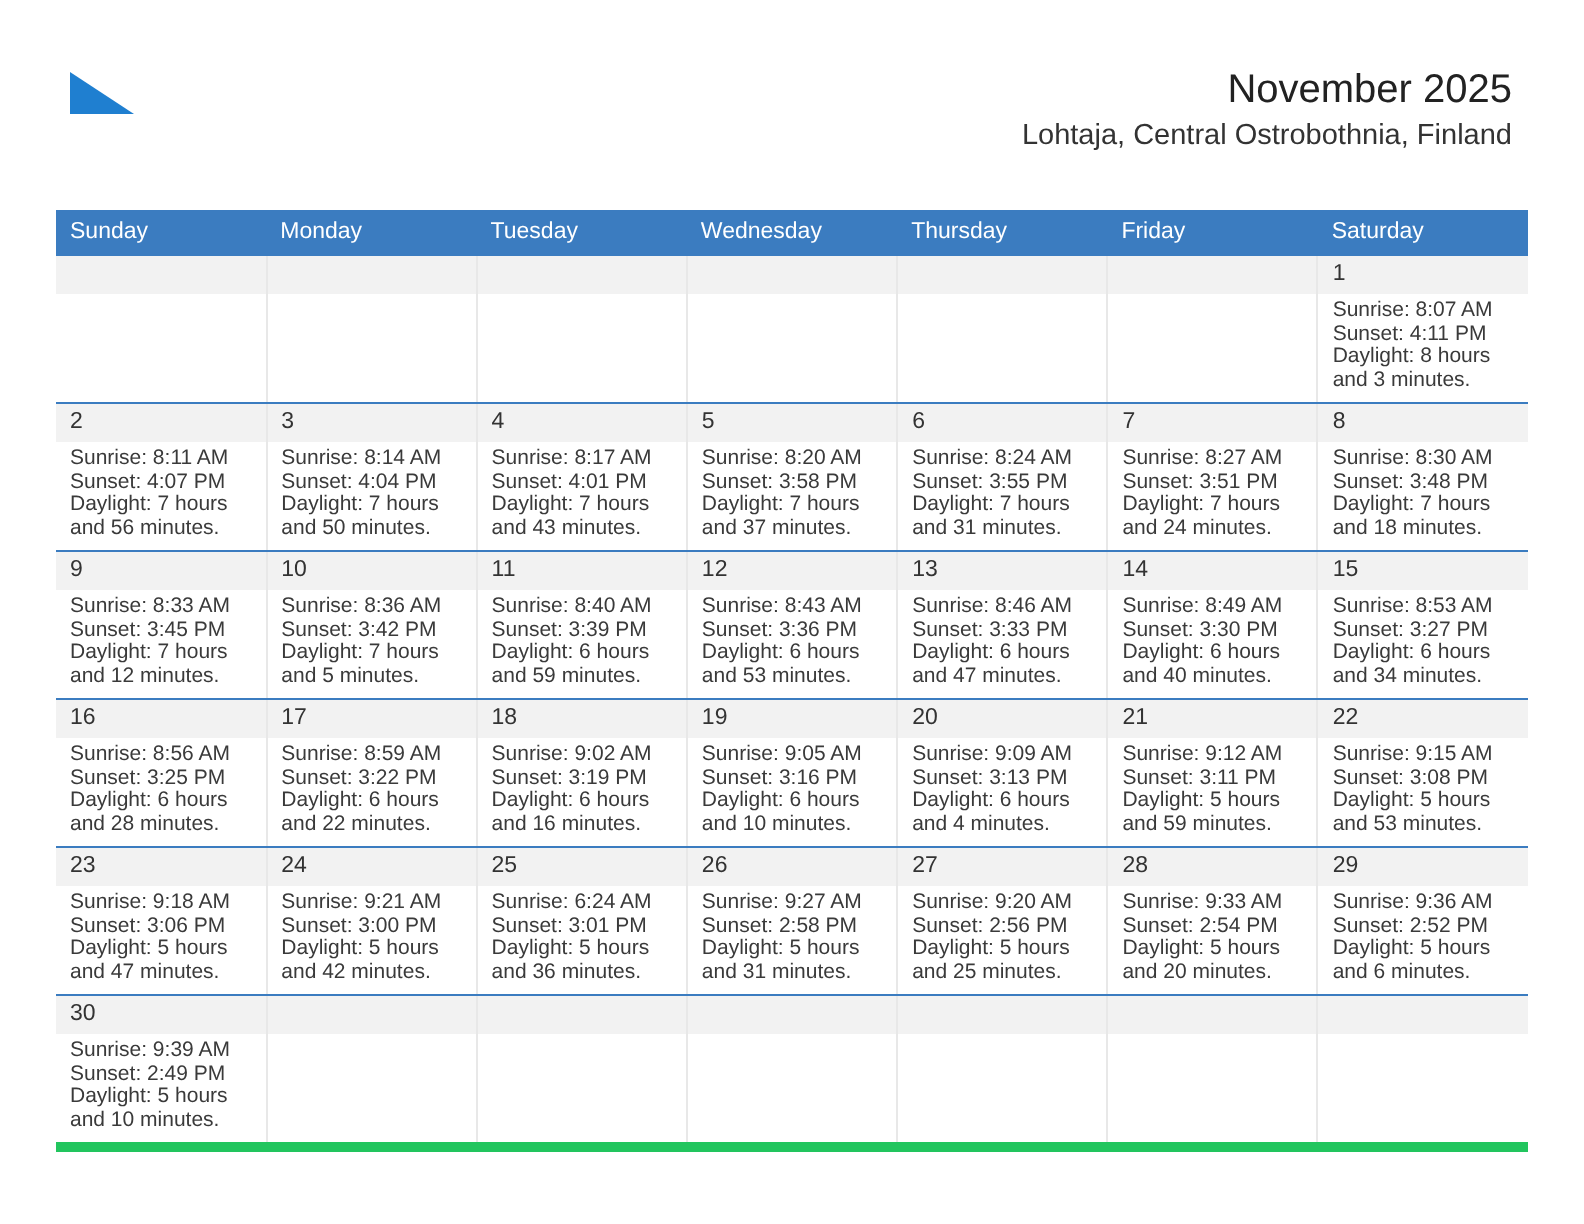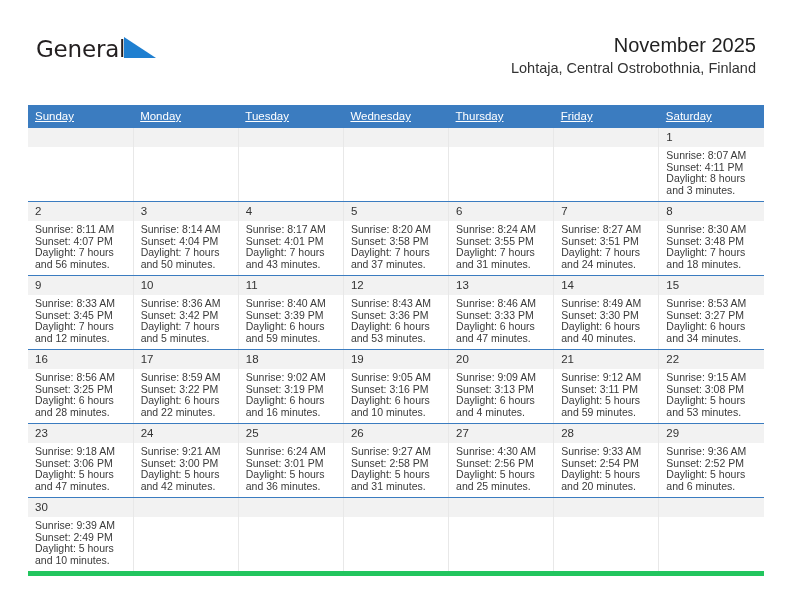--- a/index.html
+++ b/index.html
@@ -99,21 +99,20 @@
   }
   .cal th {
     background: #3b7cc0;
     color: #ffffff;
     font-size: 11.5px;
     font-weight: normal;
     text-align: left;
     padding: 5px 0 6px 7px;
     height: 11px;
     border: none;
-    text-decoration: underline;
   }
   .cal td {
     vertical-align: top;
     padding: 0;
     height: 73px;
     border-right: 1px solid #e8e8e8;
     border-bottom: 1px solid #3b7cc0;
     background: #ffffff;
   }
   .cal td:last-child {
@@ -153,21 +152,21 @@
 </style>
 </head>
 <body>
 
 <div class="page">
 
   <div class="top">
 
     <div class="brand">
       <div class="brand-row1">
-        <span class="brand-general">General</span><span class="brand-tri"><svg width="34" height="22" viewBox="0 0 34 22" xmlns="http://www.w3.org/2000/svg">
+        <span class="brand-tri"><svg width="34" height="22" viewBox="0 0 34 22" xmlns="http://www.w3.org/2000/svg">
               <polygon points="0,0 32,21 0,21" fill="#1f7fd0"></polygon>
             </svg></span>
       </div>
     </div>
 
     <div class="title">November 2025</div>
     <div class="subtitle">Lohtaja, Central Ostrobothnia, Finland</div>
   </div>
 
   <table class="cal">
@@ -505,21 +504,21 @@
                 <div>Sunset: 2:58 PM</div>
                 <div>Daylight: 5 hours</div>
                 <div>and 31 minutes.</div>
               </div>
             </div>
           </td>
           <td>
             <div class="cell-inner">
               <span class="daynum">27</span>
               <div class="info">
-                <div>Sunrise: 4:30 AM</div>
+                <div>Sunrise: 9:20 AM</div>
                 <div>Sunset: 2:56 PM</div>
                 <div>Daylight: 5 hours</div>
                 <div>and 25 minutes.</div>
               </div>
             </div>
           </td>
           <td>
             <div class="cell-inner">
               <span class="daynum">28</span>
               <div class="info">

